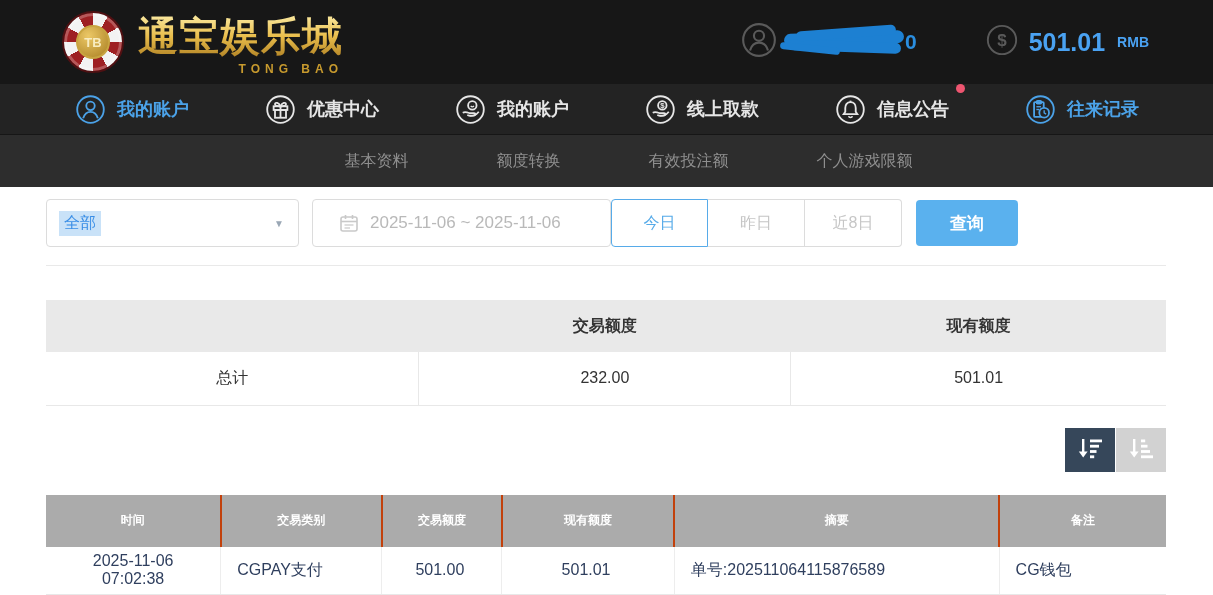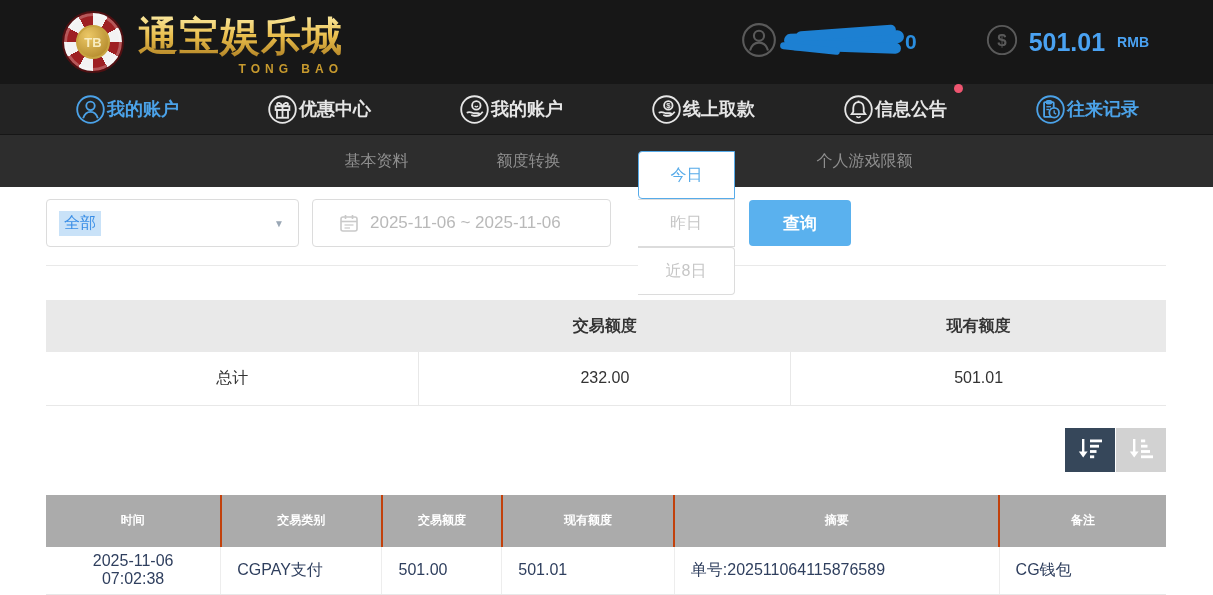--- a/index.html
+++ b/index.html
@@ -35,21 +35,21 @@
   .scr3 { left:12px; top:0;  width:100px; height:10px; transform:rotate(-4deg); }
   .scr4 { left:-4px; top:17px; width:60px; height:7px;  transform:rotate(6deg); }
   .user-suffix { color:#2a8ee0; font-size:21px; font-weight:bold; margin-left:-7px; }
   .balance-block { display:flex; align-items:center; gap:10px; }
   .balance-num { color:#4aa2f2; font-size:25px; font-weight:bold; }
   .balance-cur { color:#4aa2f2; font-size:14px; font-weight:bold; margin-left:2px; }
 
   
   .nav { height:51px; background:#232323; border-bottom:1px solid #161616;
          display:flex; align-items:center; justify-content:space-between; padding:0 74px; }
-  .nav-item { display:flex; align-items:center; color:#e6e6e6;
+  .nav-item { display:flex; align-items:center; gap:10px; color:#e6e6e6;
               font-size:18px; font-weight:bold; cursor:pointer; position:relative; }
   .nav-item.active { color:#4ba2e8; }
   .nav-item svg { display:block; }
   .badge-dot { position:absolute; top:-9px; right:-16px; width:9px; height:9px;
                border-radius:50%; background:#ee5570; }
 
   
   .subnav { height:52px; background:#2d2d2d; display:flex; align-items:center;
             justify-content:center; gap:44px; }
   .subnav-item { color:#8f8f8f; font-size:16px; cursor:pointer;margin-left:44px; }
@@ -58,21 +58,21 @@
   .content { padding:12px 47px 0 46px; }
   .filter-row { display:flex; align-items:center; height:48px; }
   .select-box { width:253px; height:48px; border:1px solid #dcdcdc; border-radius:4px;
                 display:flex; align-items:center; justify-content:space-between;
                 padding:0 14px 0 12px; background:#fff; cursor:pointer; }
   .select-value { background:#c9e2f8; color:#3a8ee6; font-size:16px; padding:2px 5px; }
   .select-arrow { color:#9aa7b5; font-size:10px; }
   .date-box { margin-left:13px; width:299px; height:48px; border:1px solid #dcdcdc;
               border-radius:4px; display:flex; align-items:center; gap:11px;
               padding-left:26px; color:#b9b9b9; font-size:17px; cursor:pointer; }
-  .btn-group { margin-left:27px; display:flex;flex-direction:column; }
+  .btn-group { margin-left:0; display:flex; }
   .qbtn { width:97px; height:48px; background:#fff; border:1px solid #dcdcdc;
           border-left:none; color:#c6c6c6; font-size:16px; cursor:pointer; }
   .qbtn:first-child { border-left:1px solid #dcdcdc; border-radius:4px 0 0 4px; }
   .qbtn:last-child { border-radius:0 4px 4px 0; }
   .qbtn.active { border:1px solid #57abe9; color:#57abe9; }
   .search-btn { margin-left:14px; width:102px; height:46px; background:#5ab1ee;
                 border:none; border-radius:4px; color:#fff; font-size:17px;
                 font-weight:bold; cursor:pointer; }
   .divider { height:1px; background:#e9e9e9; margin-top:18px; }
 
@@ -93,21 +93,21 @@
   .sort-btn.asc  { background:#d2d2d2; }
 
   
   .records-table { margin-top:23px; }
   .records-table th { background:#ababab; color:#fff; height:52px; font-size:12px;
                       font-weight:bold; text-align:center; }
   .records-table th + th { border-left:2px solid #c2410c; }
   .records-table td { height:48px; font-size:16px; color:#2f3f5e;
                       border-bottom:1px solid #e8e8e8; padding:0 16px; }
   .records-table td + td { border-left:1px solid #ededed; }
-  .al { text-align:left; } .ar { text-align:left; padding-right:20px !important; }
+  .al { text-align:left; } .ar { text-align:center; padding-right:20px !important; }
   .ac { text-align:center; }
 </style>
 </head>
 <body>
 
 <div class="topbar">
   <div class="logo">
     <div class="chip">
       <div class="chip-inner">TB</div>
     </div>

